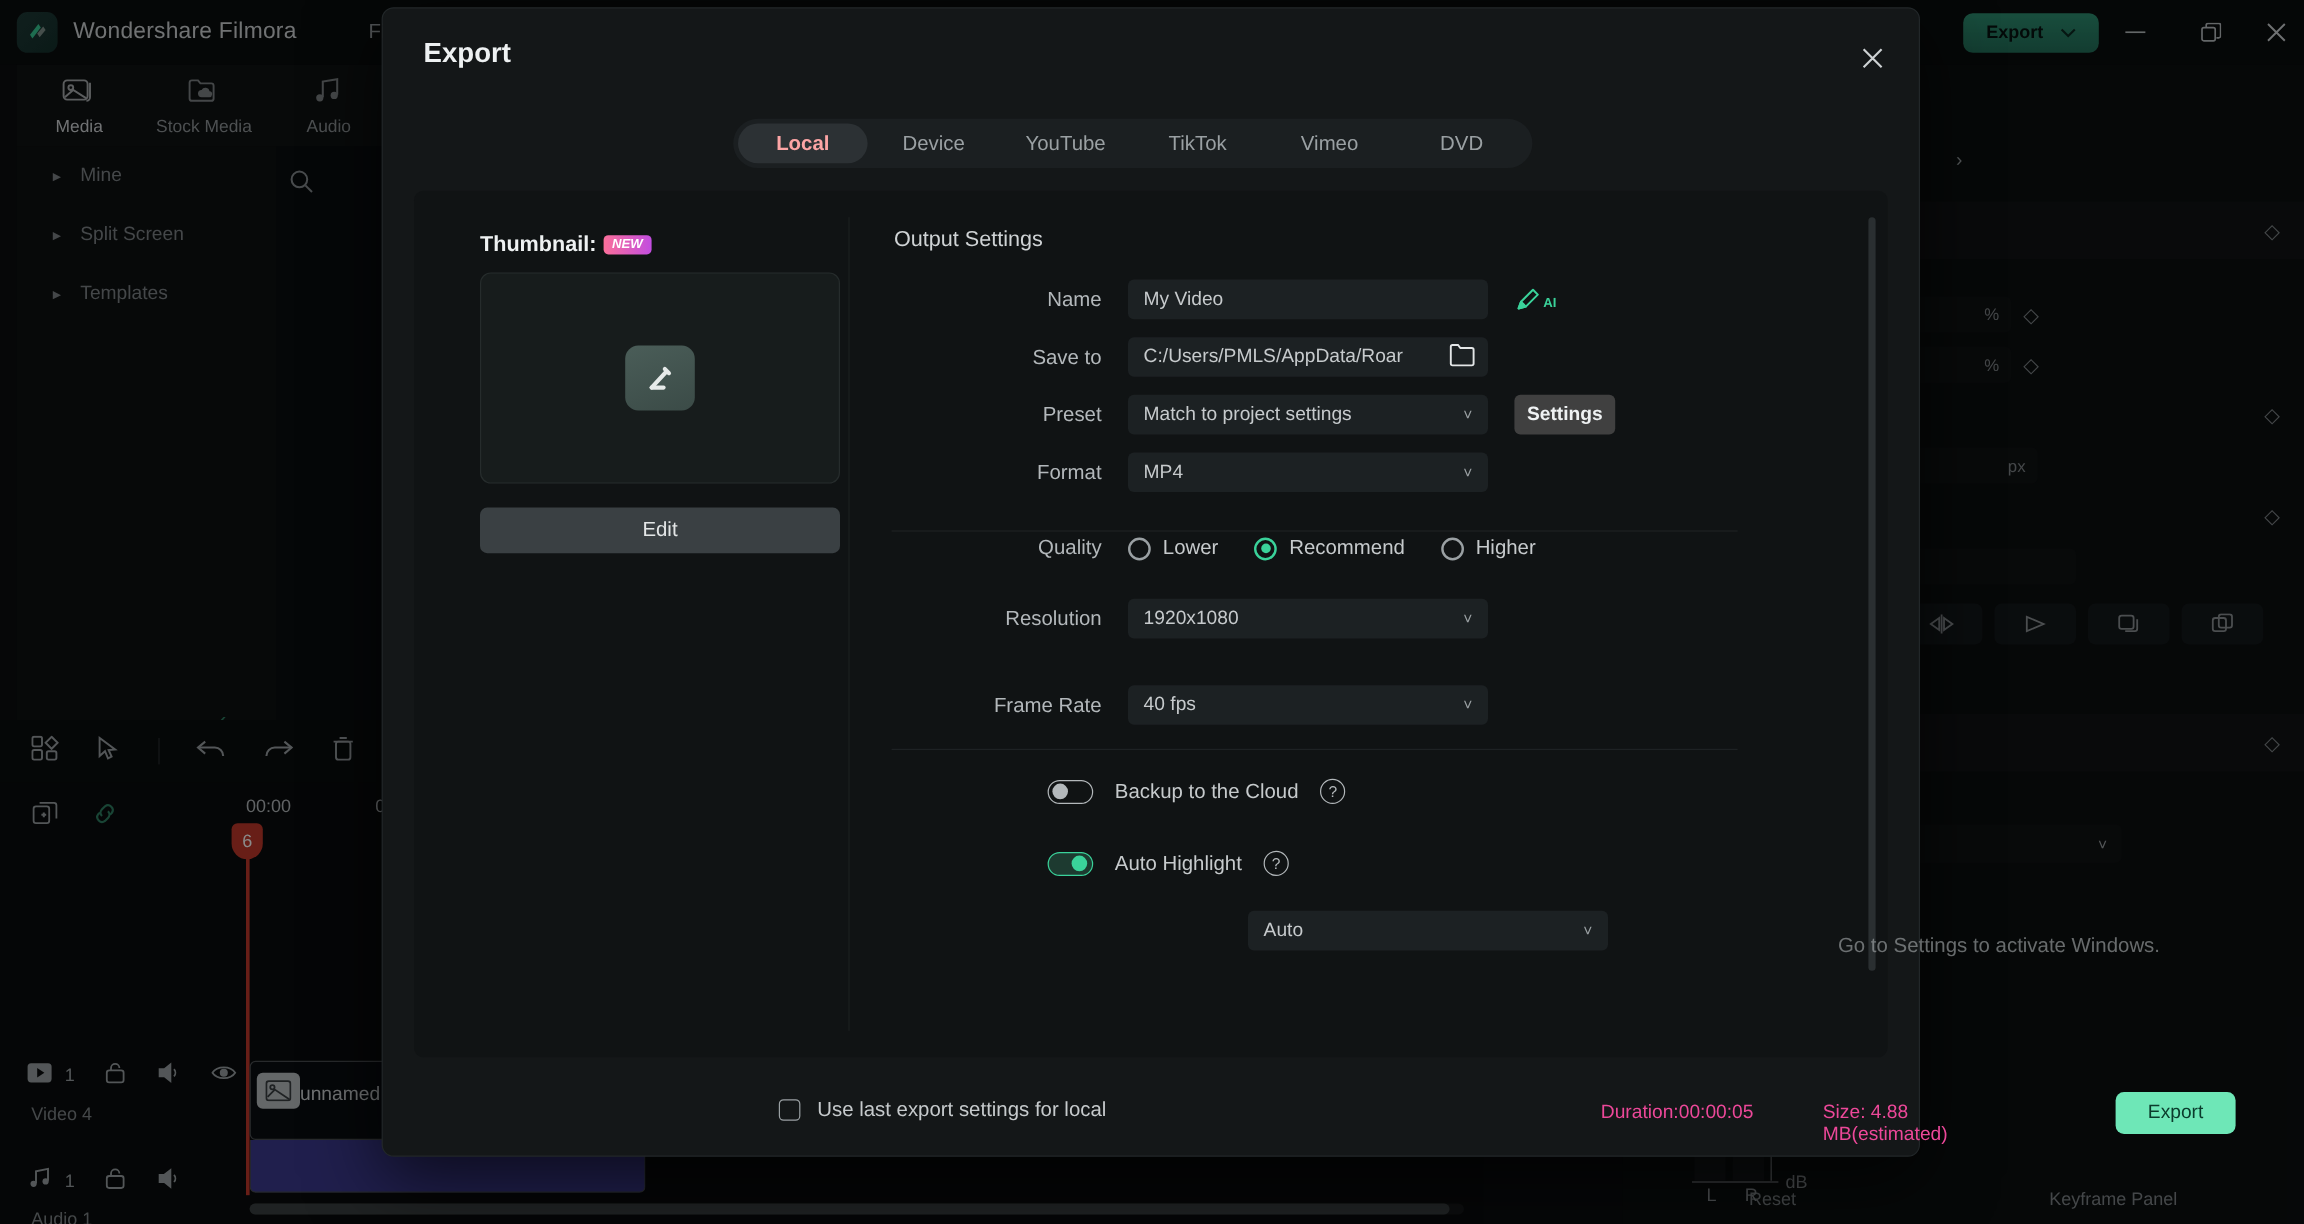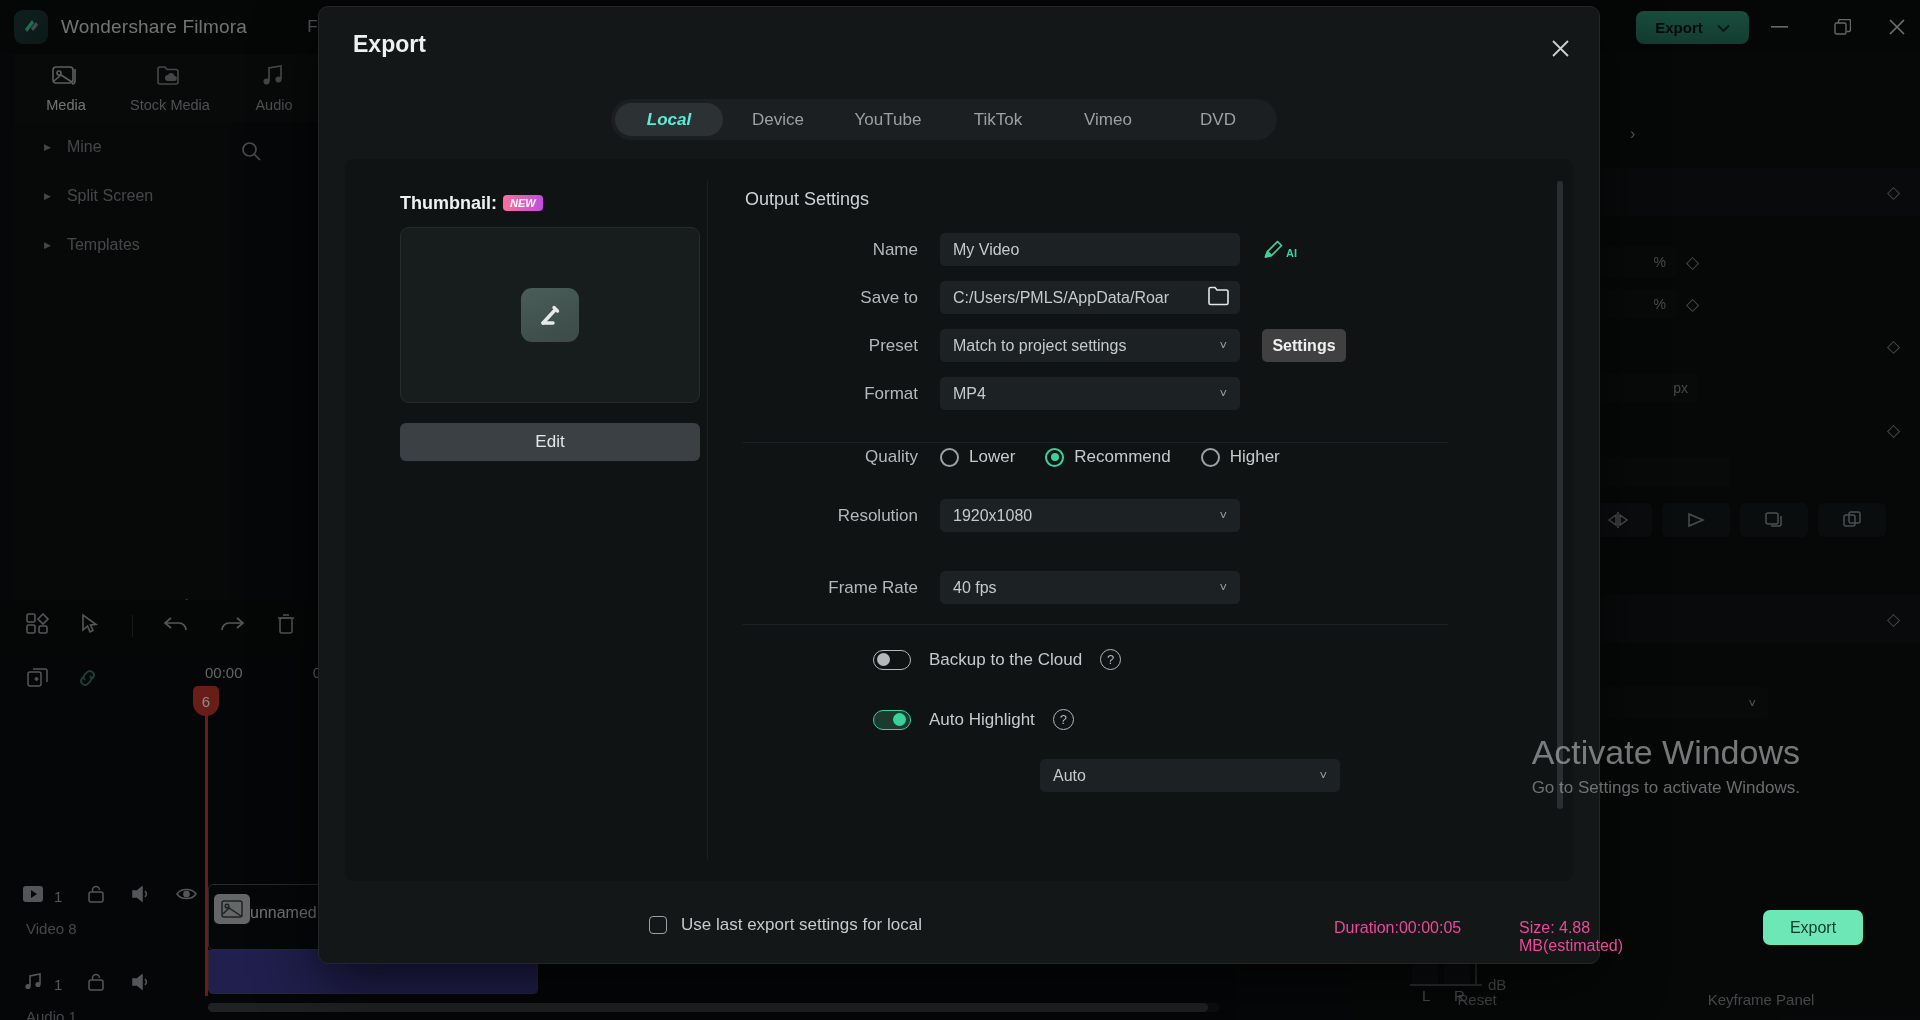--- a/index.html
+++ b/index.html
@@ -154,21 +154,21 @@
   }
   .modal-title { position:absolute; left:34px; top:24px; font-size:23px;
     color:#eef1f2; font-weight:bold; }
   .modal-close { position:absolute; right:20px; top:22px; width:38px; height:38px;
     display:flex; align-items:center; justify-content:center; color:#cdd1d3; }
 
   .tabbar { position:absolute; left:292px; top:92px; width:666px; height:41px;
     background:#1b1f21; border-radius:21px; display:flex; align-items:center; padding:0 4px; }
   .tab { flex:1; text-align:center; font-size:17px; color:#9aa0a3; height:33px;
     line-height:33px; border-radius:17px; }
-  .tab.active { background:#2c3134; color:#5eead4; font-weight:bold; flex: 0 0 108px; font-style: italic; }
+  .tab.active { background:#2c3134; color:#fca5a5; font-weight:bold; flex: 0 0 108px; }
 
   .modal-body { position:absolute; left:26px; top:152px; right:26px; height:722px;
     background:#101314; border-radius:8px; }
 
   .thumb-label { position:absolute; left:55px; top:34px; font-size:18px;
     font-weight:bold; color:#eef1f2; }
   .badge-new { display:inline-block; margin-left:6px; vertical-align:2px;
     background: linear-gradient(90deg,#fb6f9a,#c24de0); color:#fff; font-size:11px;
     font-weight:bold; font-style:italic; padding:2px 7px; border-radius:4px; }
   .thumb-box { position:absolute; left:55px; top:68px; width:300px; height:176px;
@@ -565,21 +565,21 @@
               <path d="M15 7 a4.5 4.5 0 0 1 0 6"></path>
             </svg>
         </span>
         <span>
           <svg width="22" height="20" viewBox="0 0 22 20" fill="none" stroke="#9aa0a3" stroke-width="1.5">
               <path d="M1 10 C5 4 16 4 20 10 C16 16 5 16 1 10 Z"></path>
               <circle cx="10.5" cy="10" r="2.6" fill="#9aa0a3"></circle>
             </svg>
         </span>
       </div>
-      <div class="tl-track-name" style="top:268px">Video 8</div>
+      <div class="tl-track-name" style="top:268px">Video 4</div>
 
       <div class="tl-track-ctl" style="top:320px">
         <span>
           <svg width="24" height="20" viewBox="0 0 24 20" fill="none" stroke="#9aa0a3" stroke-width="1.6">
               <path d="M8 14 V4 L18 2 V12"></path>
               <circle cx="6" cy="14.5" r="2.6" fill="#9aa0a3" stroke="none"></circle>
               <circle cx="16" cy="12.5" r="2.6" fill="#9aa0a3" stroke="none"></circle>
             </svg>
         </span>
         <span style="margin-left:-16px; font-size:15px">1</span>
@@ -600,21 +600,20 @@
 
       <div class="tl-scroll">
         <div class="tl-scroll-thumb"></div>
       </div>
     </div>
   </div>
 
   <div class="dim"></div>
 
   <div class="watermark">
-    <div class="w1">Activate Windows</div>
     <div class="w2">Go to Settings to activate Windows.</div>
   </div>
 
   <div class="modal">
     <div class="modal-title">Export</div>
     <div class="modal-close">
       <svg width="21" height="21" viewBox="0 0 21 21">
           <path d="M3 3 L18 18 M18 3 L3 18" stroke="#cdd1d3" stroke-width="1.8"></path>
         </svg>
     </div>

